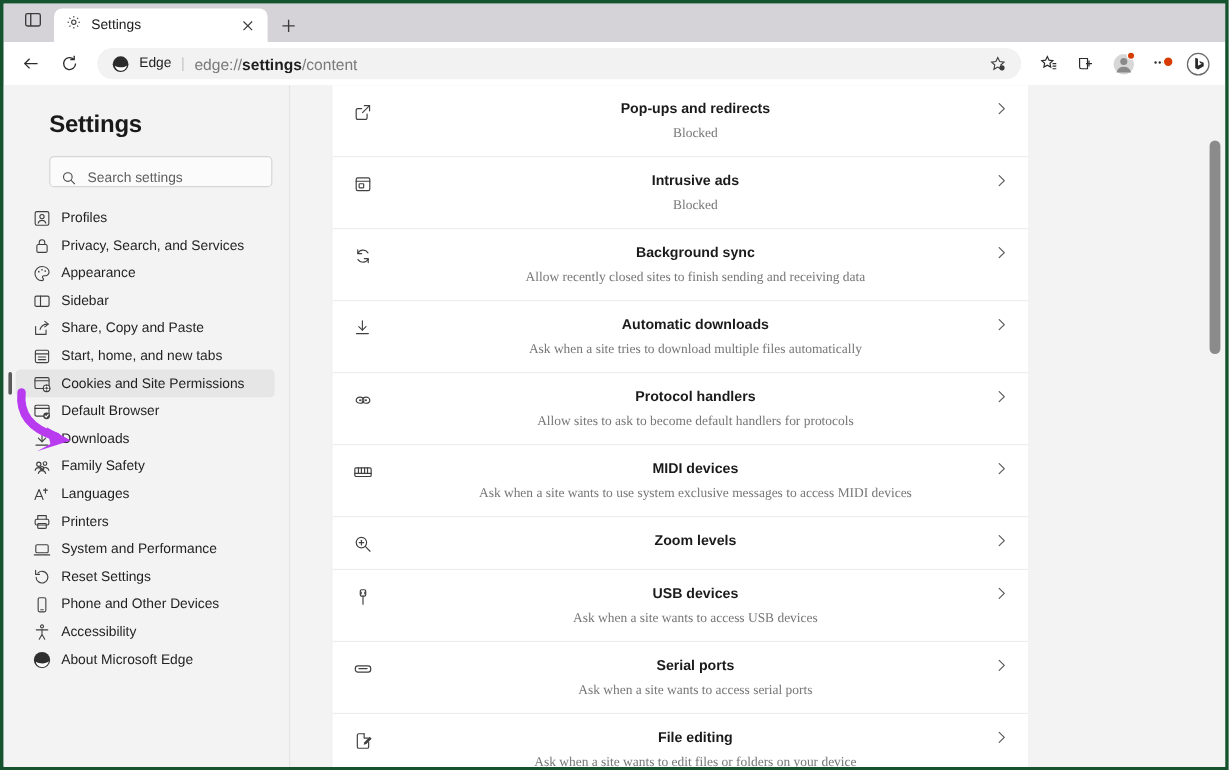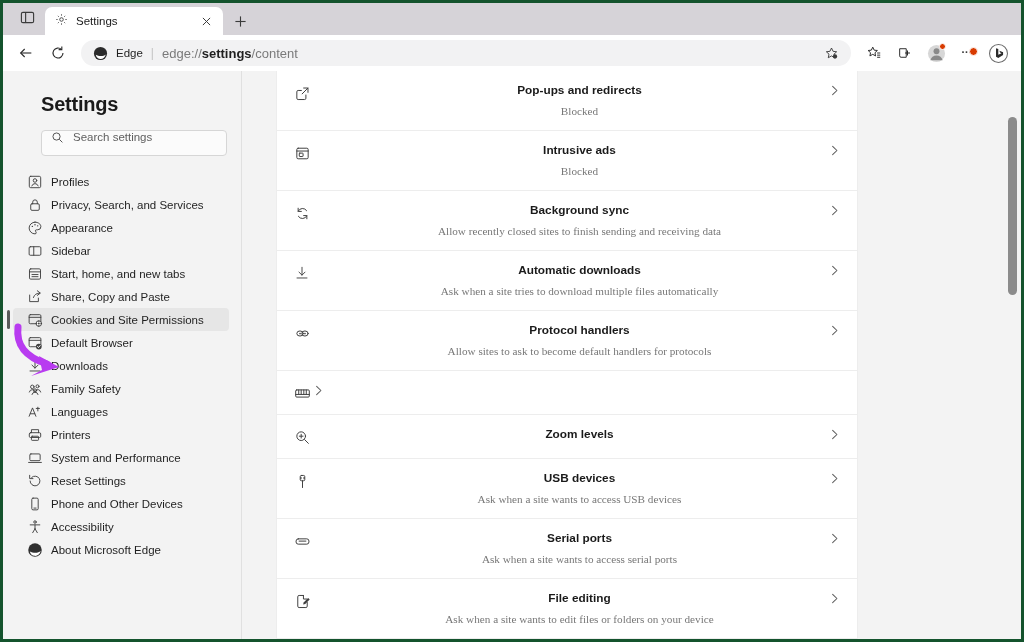--- a/index.html
+++ b/index.html
@@ -124,21 +124,21 @@
     padding: 22px 0 14px 38px;
     letter-spacing: -0.2px;
   }
   .search-box {
     margin: 0 14px 0 38px;
     height: 26px;
     background: #fbfbfb;
     border: 1px solid #d6d6d6;
     border-radius: 4px;
     display: flex;
-    align-items: flex-start;
+    align-items: flex-end;
     gap: 9px;
     padding: 0 9px;
   }
   .search-ph { font-size: 11.5px; color: #5f5f5f; }
   .navlist { margin-top: 14px; }
   .navitem {
     position: relative;
     height: 23px;
     display: flex;
     align-items: center;
@@ -392,37 +392,37 @@
               <svg width="16" height="16" viewBox="0 0 18 18" fill="none" stroke="#404040" stroke-width="1.05" stroke-linecap="round" stroke-linejoin="round">
                 <rect x="2.4" y="4.2" width="13.2" height="9.6" rx="1.3"></rect>
                 <line x1="7.6" y1="4.2" x2="7.6" y2="13.8"></line>
               </svg>
             </span>
             <span class="lbl">Sidebar</span>
           </div>
           <div class="navitem">
             <span class="ic">
               <svg width="16" height="16" viewBox="0 0 18 18" fill="none" stroke="#404040" stroke-width="1.05" stroke-linecap="round" stroke-linejoin="round">
+                <path d="M3 6.8v7.4h9.8v-4"></path>
+                <path d="M7.2 9.6C8.2 6.2 11 4.6 14.4 4.6"></path>
+                <polyline points="11.6,2 15,4.6 11.6,7.2"></polyline>
+              </svg>
+            </span>
+            <span class="lbl">Share, Copy and Paste</span>
+          </div>
+          <div class="navitem">
+            <span class="ic">
+              <svg width="16" height="16" viewBox="0 0 18 18" fill="none" stroke="#404040" stroke-width="1.05" stroke-linecap="round" stroke-linejoin="round">
                 <rect x="2.8" y="3.2" width="12.4" height="11.6" rx="1.4"></rect>
                 <line x1="2.8" y1="6.6" x2="15.2" y2="6.6"></line>
                 <line x1="5.6" y1="9.6" x2="12.4" y2="9.6"></line>
                 <line x1="5.6" y1="12" x2="12.4" y2="12"></line>
               </svg>
             </span>
             <span class="lbl">Start, home, and new tabs</span>
-          </div>
-          <div class="navitem">
-            <span class="ic">
-              <svg width="16" height="16" viewBox="0 0 18 18" fill="none" stroke="#404040" stroke-width="1.05" stroke-linecap="round" stroke-linejoin="round">
-                <path d="M3 6.8v7.4h9.8v-4"></path>
-                <path d="M7.2 9.6C8.2 6.2 11 4.6 14.4 4.6"></path>
-                <polyline points="11.6,2 15,4.6 11.6,7.2"></polyline>
-              </svg>
-            </span>
-            <span class="lbl">Share, Copy and Paste</span>
           </div>
           <div class="navitem selected">
             <span class="ic">
               <svg width="16" height="16" viewBox="0 0 18 18" fill="none" stroke="#404040" stroke-width="1.05" stroke-linecap="round" stroke-linejoin="round">
                 <rect x="2.4" y="3" width="13.2" height="10.2" rx="1.3"></rect>
                 <line x1="2.4" y1="6" x2="15.6" y2="6"></line>
                 <circle cx="13.3" cy="13" r="3.1" fill="#fff"></circle>
                 <circle cx="13.3" cy="13" r="1.1" fill="#404040" stroke="none"></circle>
                 <path d="M13.3 9.9v.9M13.3 15.2v.9M10.2 13h.9M15.5 13h.9"></path>
               </svg>
@@ -635,20 +635,24 @@
             <span class="ricon">
               <svg width="17" height="17" viewBox="0 0 18 18" fill="none" stroke="#404040" stroke-width="1.05" stroke-linecap="round" stroke-linejoin="round">
                 <rect x="1.8" y="5.2" width="14.4" height="7.6" rx="1.1"></rect>
                 <line x1="5" y1="5.2" x2="5" y2="10"></line>
                 <line x1="7.6" y1="5.2" x2="7.6" y2="10"></line>
                 <line x1="10.4" y1="5.2" x2="10.4" y2="10"></line>
                 <line x1="13" y1="5.2" x2="13" y2="10"></line>
                 <line x1="1.8" y1="10" x2="16.2" y2="10"></line>
               </svg>
             </span>
+            <div class="rtext">
+              <div class="rtitle">MIDI devices</div>
+              <div class="rsub">Ask when a site wants to use system exclusive messages to access MIDI devices</div>
+            </div>
             <span class="rchev">
               <svg width="13" height="13" viewBox="0 0 14 14" fill="none" stroke="#5a5a5a" stroke-width="1.1" stroke-linecap="round" stroke-linejoin="round">
                 <polyline points="5,2.5 9.6,7 5,11.5"></polyline>
               </svg>
             </span>
           </div>
           <div class="row">
             <span class="ricon">
               <svg width="17" height="17" viewBox="0 0 18 18" fill="none" stroke="#404040" stroke-width="1.05" stroke-linecap="round" stroke-linejoin="round">
                 <circle cx="7.6" cy="7.6" r="4.6"></circle>

